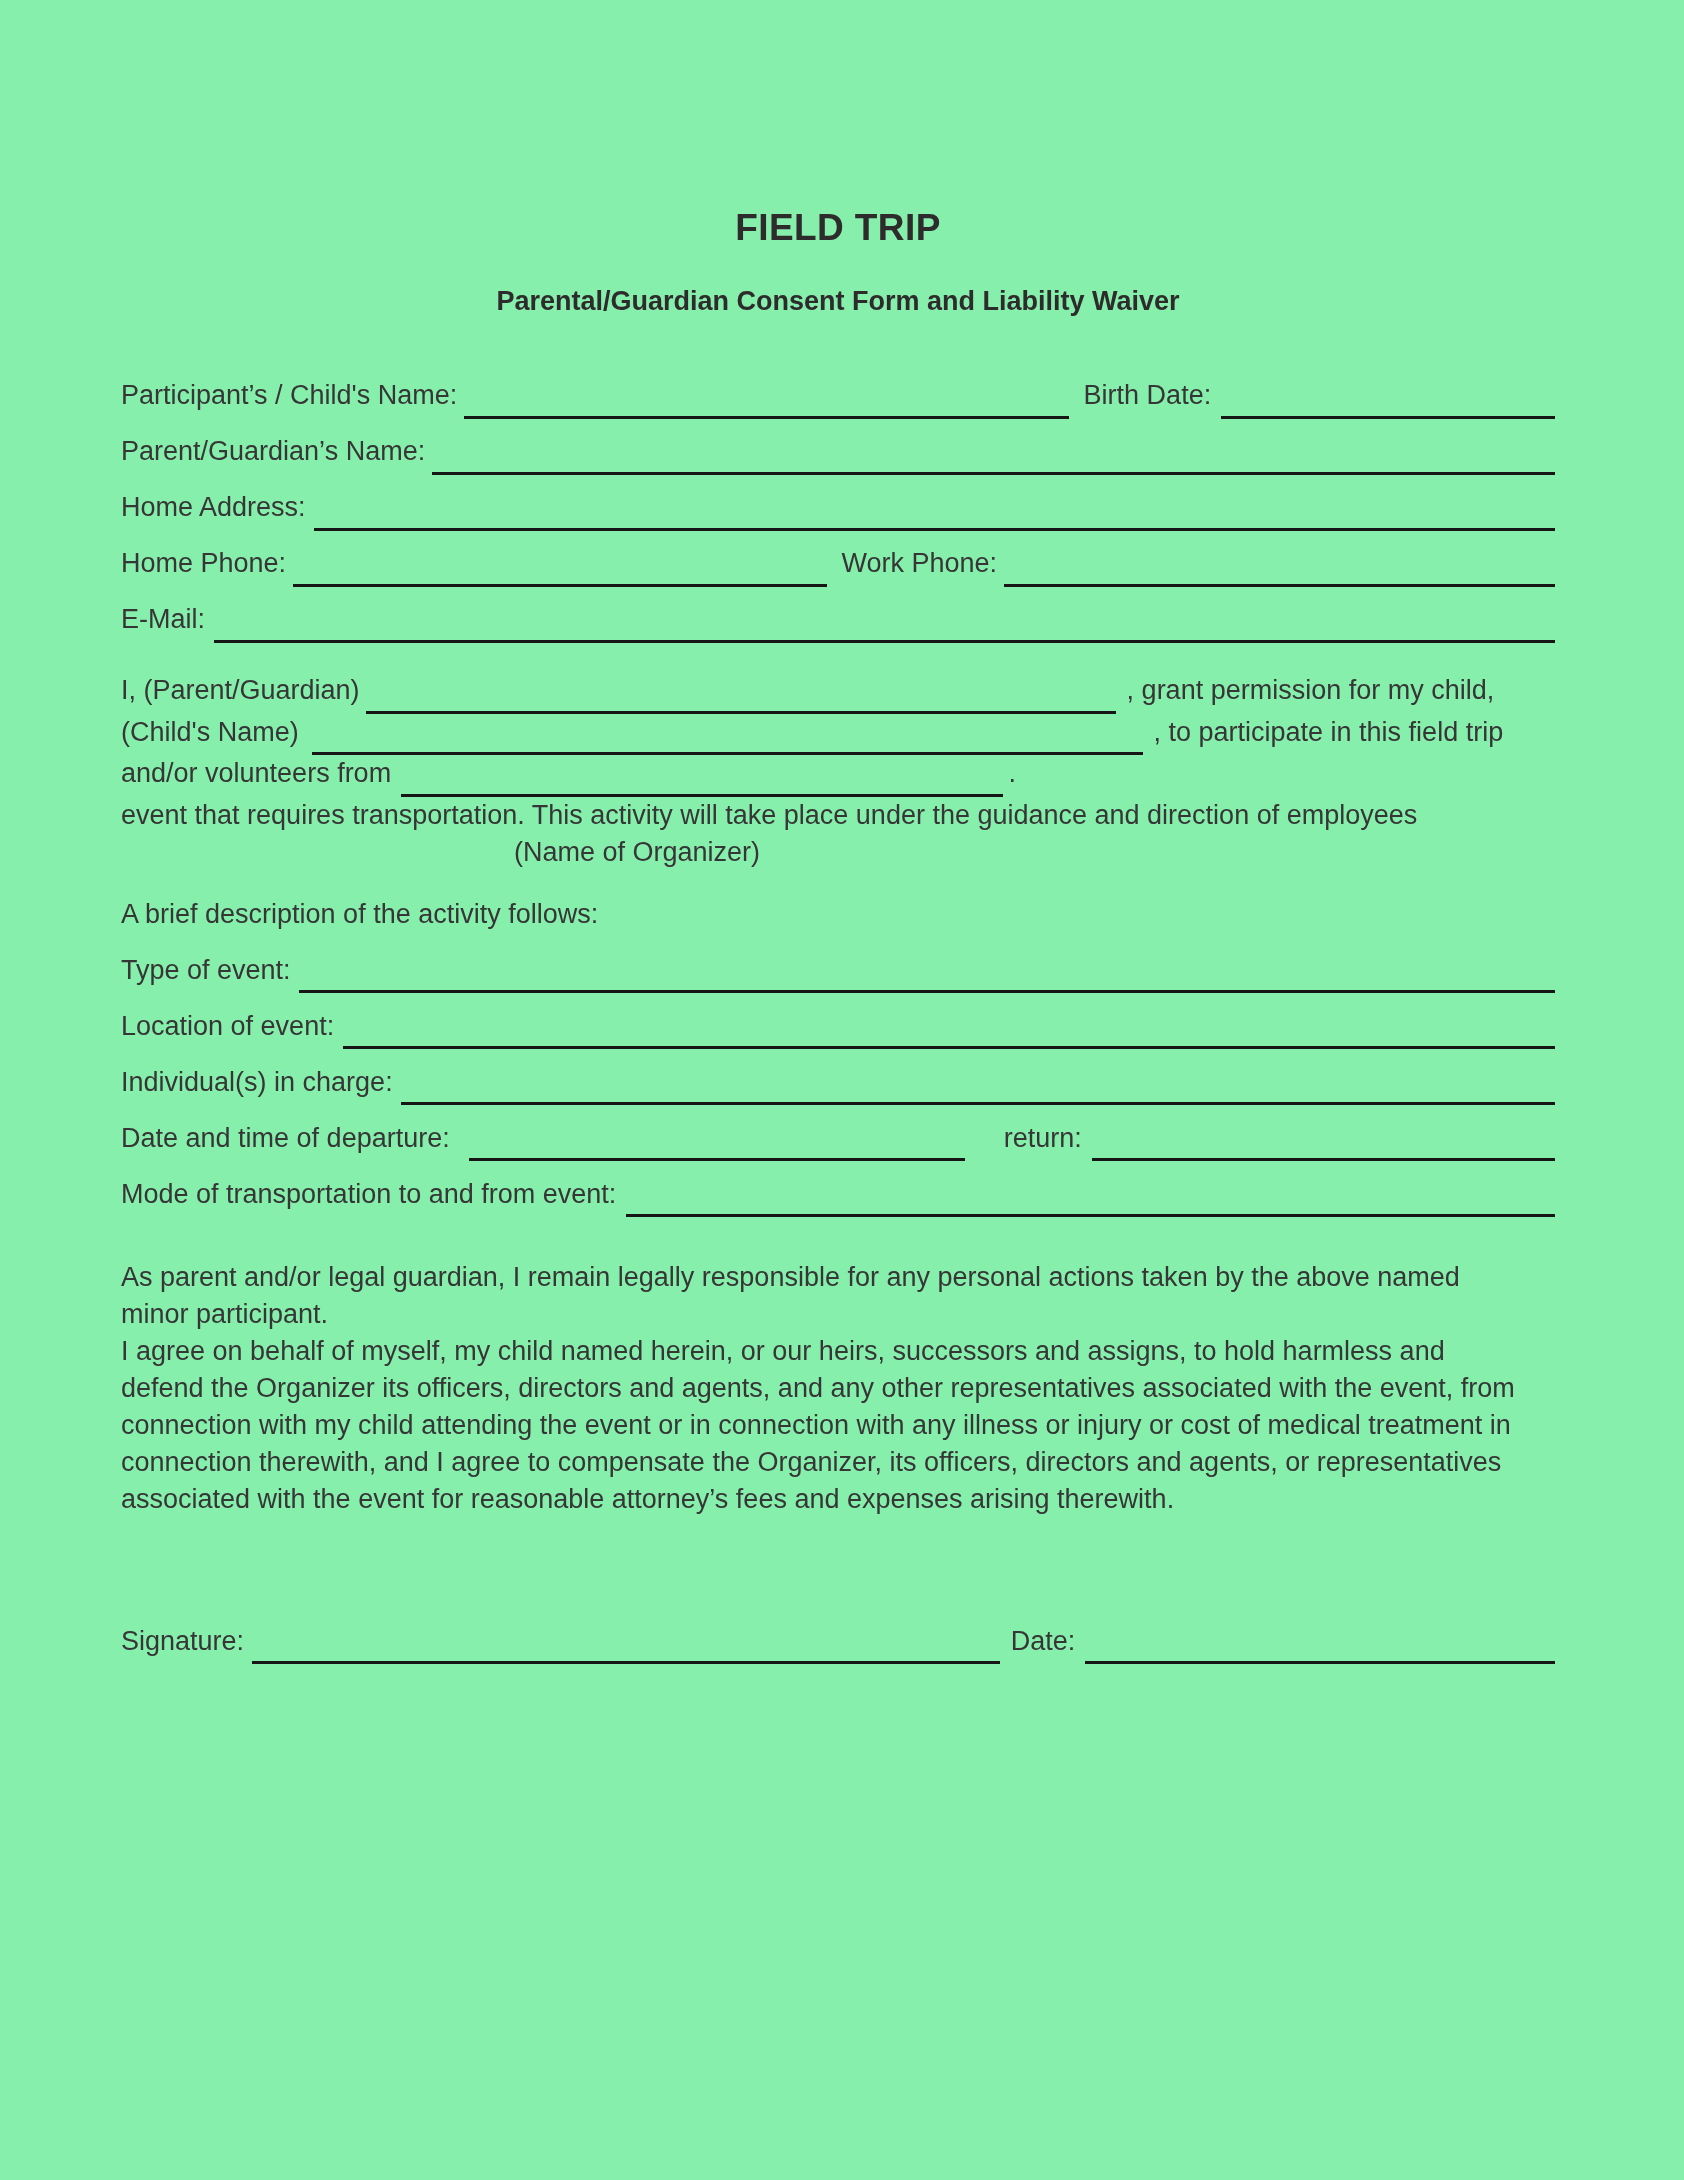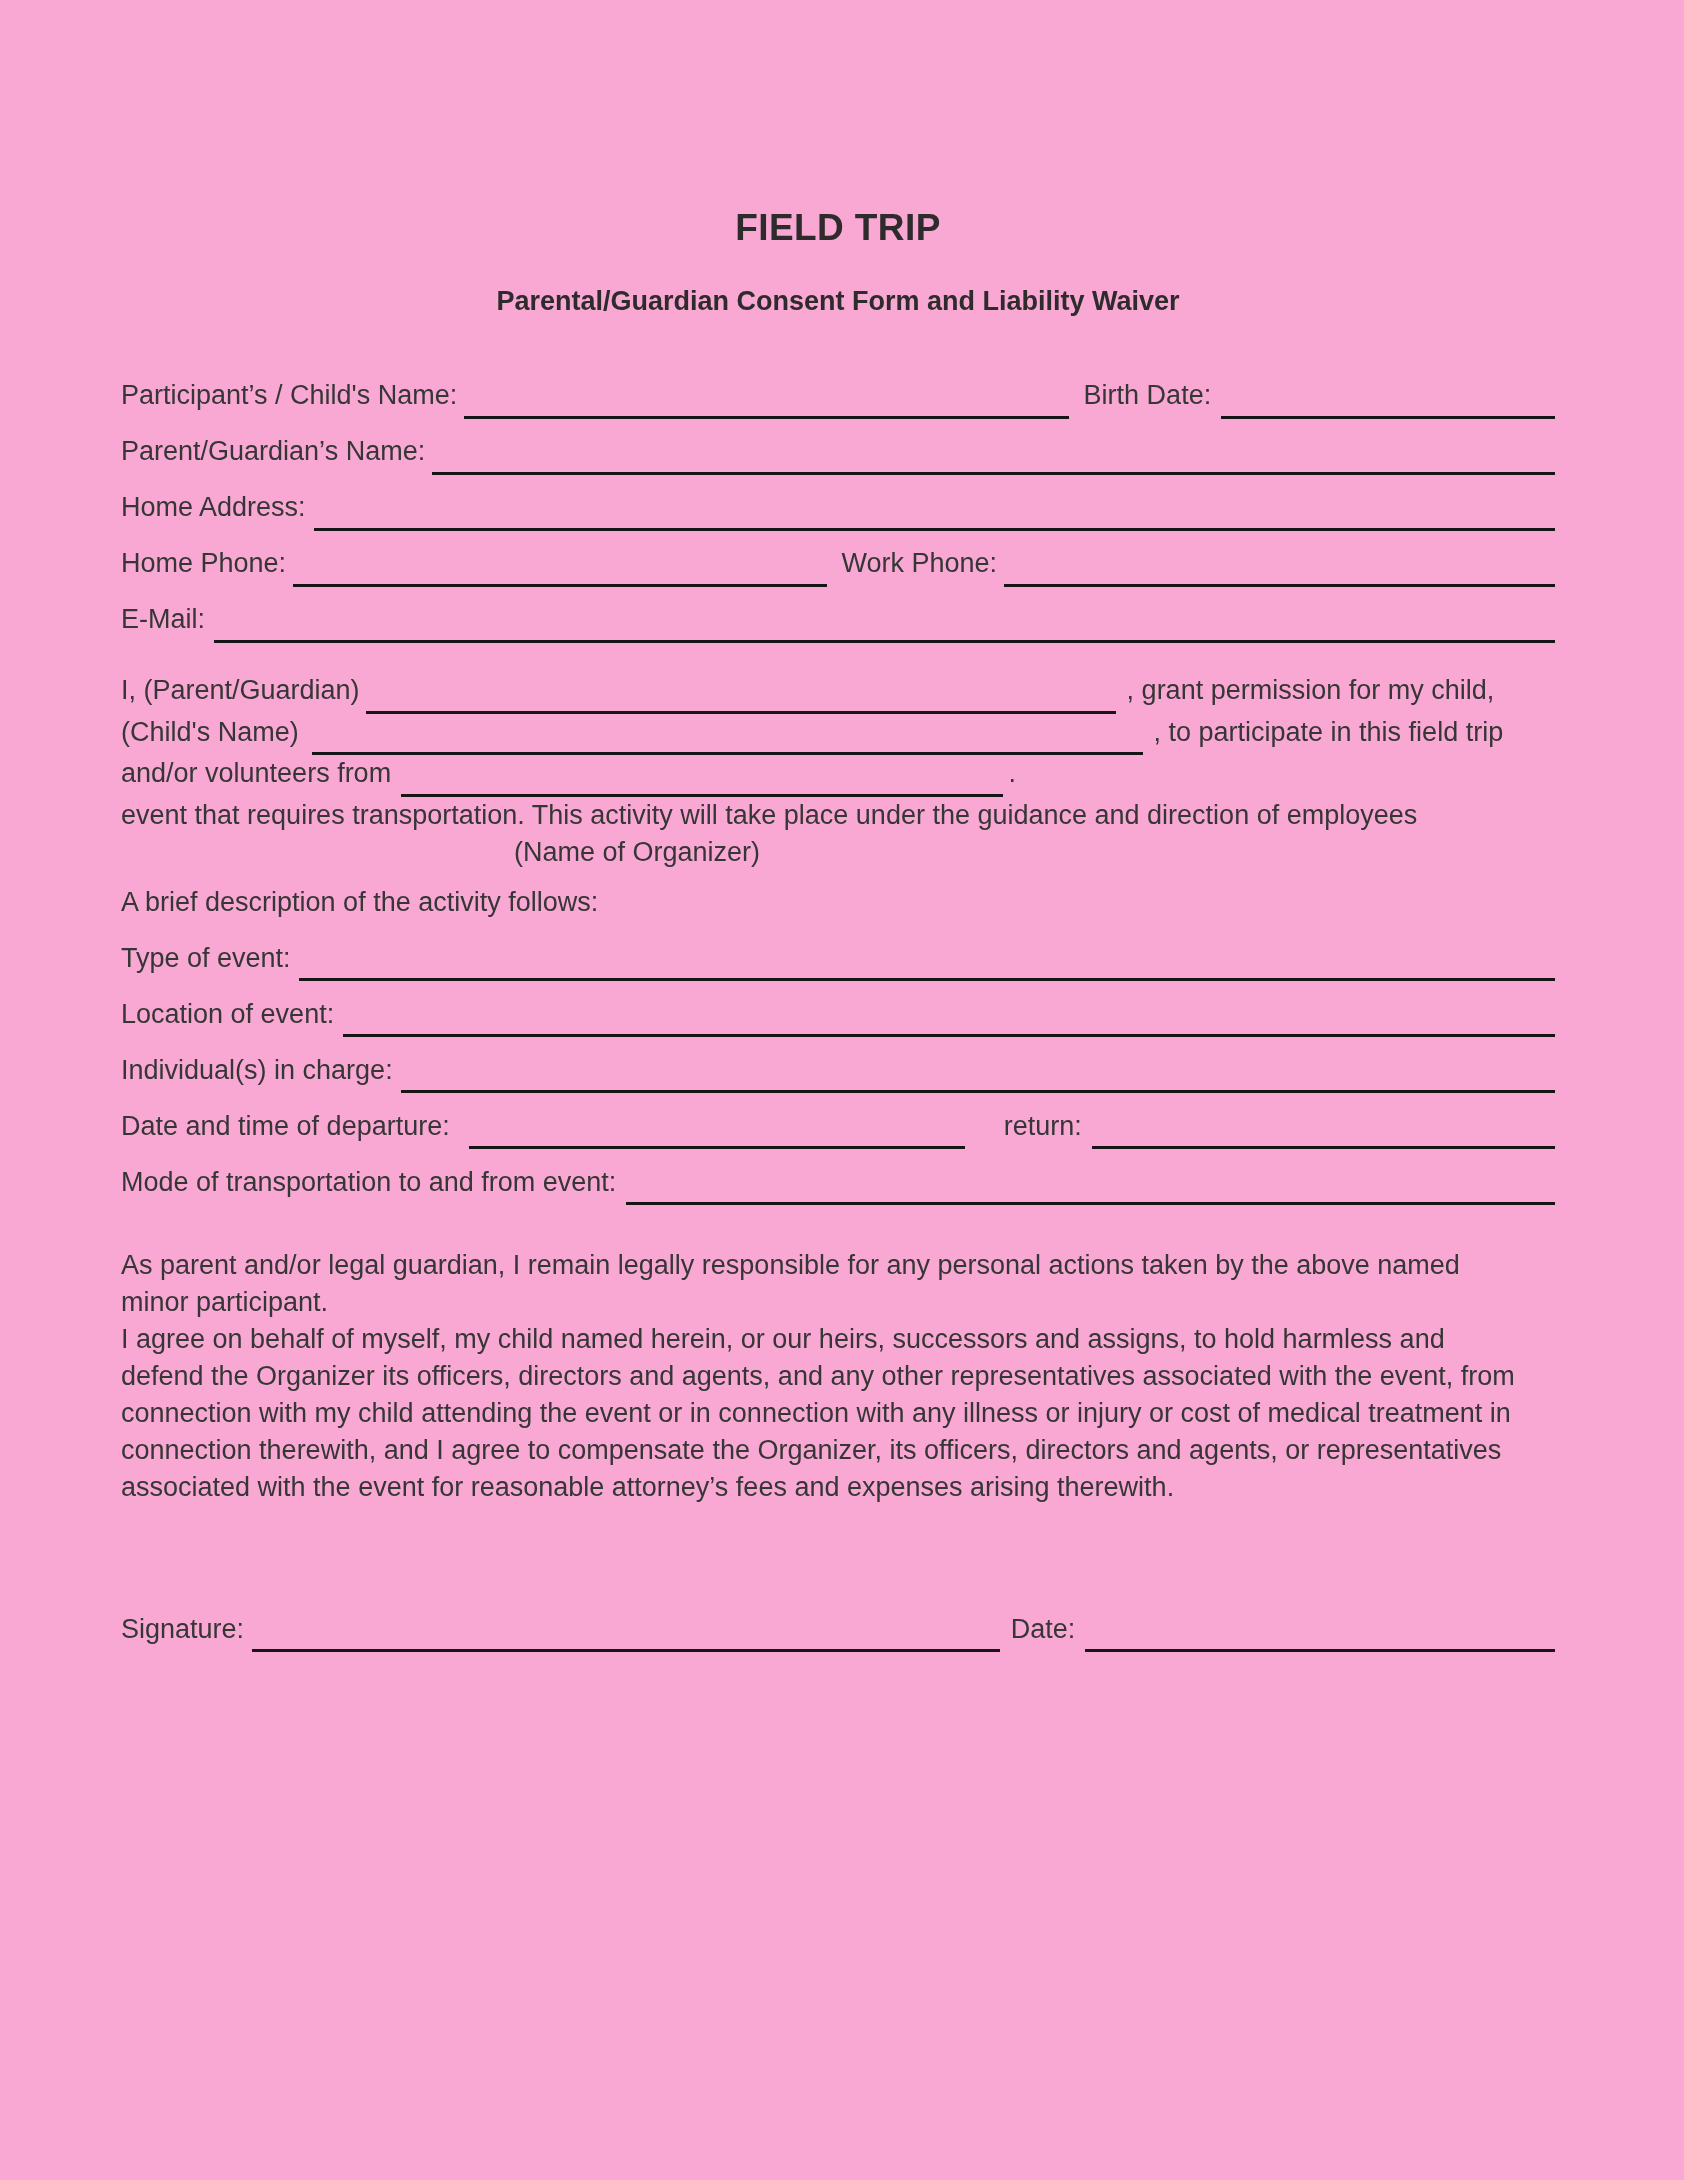--- a/index.html
+++ b/index.html
@@ -1,19 +1,19 @@
 <!DOCTYPE html>
 <html style="font-size:13.6px"><head>
 <meta charset="utf-8">
 <style>
   html,body { margin:0; padding:0; background:#ffffff; }
   .sheet {
     position:relative;
     width:1685px; height:2181px;
-    background:#f9a8d4;
+    background:#86efac;
     font-family:"Liberation Sans", sans-serif;
     font-size:27px;
     color:#363636;
     box-sizing:border-box;
     padding-top:206px;
     overflow:hidden;
   }
   .content { margin-left:121px; width:1434px; }
   h1.title {
     margin:0; text-align:center;
@@ -36,21 +36,21 @@
   .bl.grow { flex:1 1 auto; }
   
   .bli {
     display:inline-block; height:0;
     border-bottom:3.4px solid #161616;
     vertical-align:-14.5px;
   }
   .permission { margin-top:12px; line-height:37px; }
   .permission .pline { white-space:nowrap; }
   .caption-organizer { margin-left:393px; }
-  .activity { margin-top:16px;text-align:right; }
+  .activity { margin-top:28px;text-align:right; }
   .legal { line-height:37px; }
   .legal .pline { white-space:nowrap; }
   .legal.first { margin-top:24px; }
   .legal.second { }
   .sigrow { margin-top:108px;justify-content:flex-end; }
   
   .ml6{margin-left:5.1px} .ml8{margin-left:6.8px} .ml9{margin-left:7.7px}
   .ml10{margin-left:8.5px} .ml11{margin-left:9.4px} .ml12{margin-left:10.2px}
   .ml13{margin-left:11px} .ml16{margin-left:13.6px}
   .ml17{margin-left:14.5px} .ml22{margin-left:19px} .ml46{margin-left:39px}

